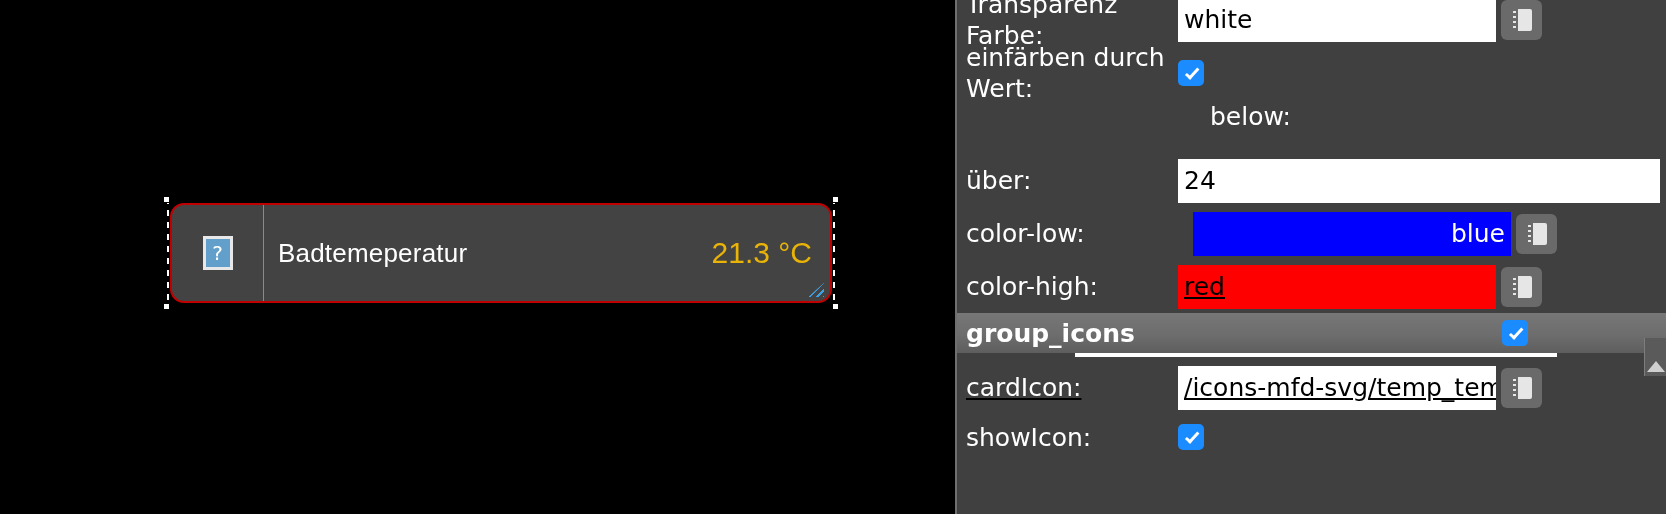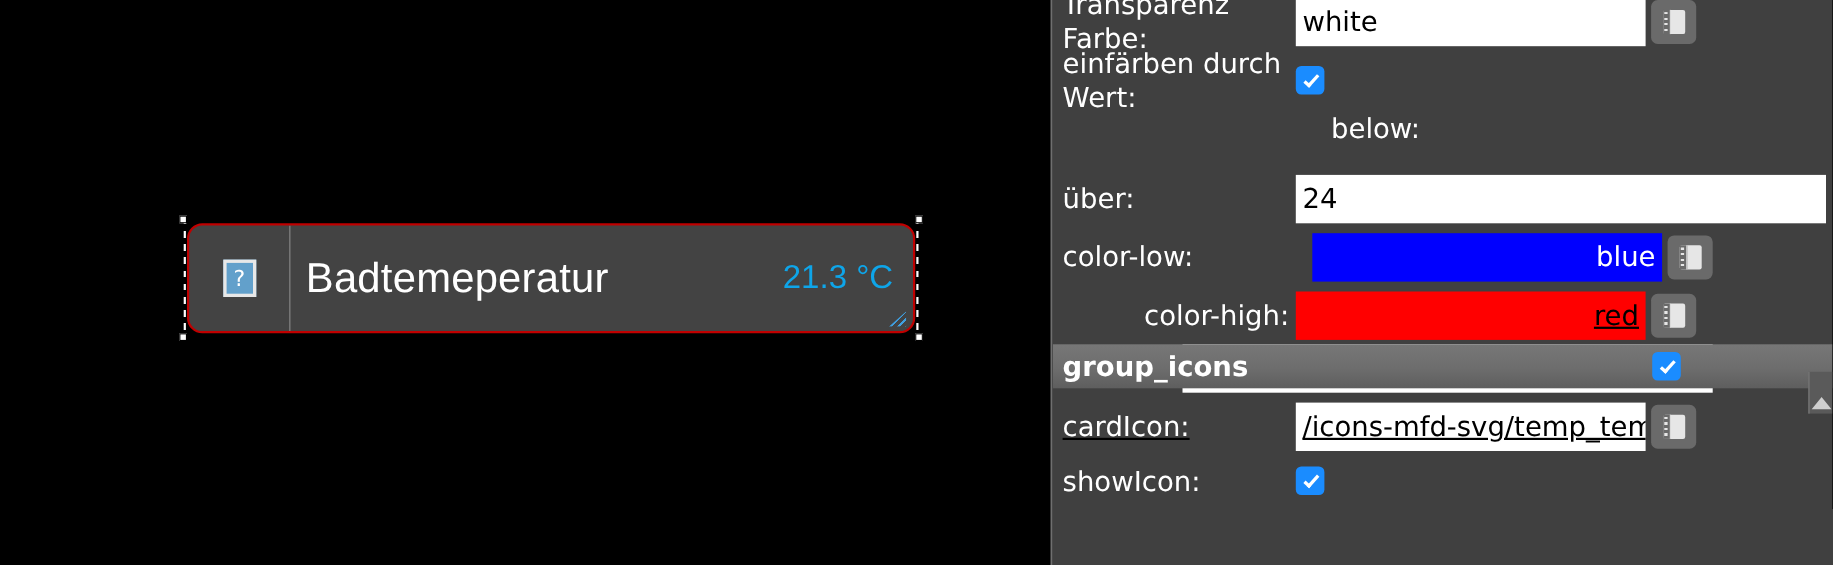--- a/index.html
+++ b/index.html
@@ -60,26 +60,26 @@
     color: #ffffff;
     font-size: 20px; line-height: 1;
     font-family: "DejaVu Sans", "Liberation Sans", sans-serif;
   }
   #card-body {
     flex: 1 1 auto; position: relative;
     display: flex; align-items: center; justify-content: space-between;
     padding: 0 18px 0 14px;
   }
   #card-title {
-    color: #ffffff; font-size: 38px; letter-spacing: 0.2px;
+    color: #ffffff; font-size: 26px; letter-spacing: 0.2px;
     font-family: "Liberation Sans", sans-serif;
     white-space: nowrap;
   }
   #card-value {
-    color: #0ea5e9; font-size: 30px;
+    color: #eab308; font-size: 30px;
     font-family: "Liberation Sans", sans-serif;
     white-space: nowrap;
   }
   #resize-grip {
     position: absolute; right: 6px; bottom: 4px;
     width: 16px; height: 14px;
     background:
       repeating-linear-gradient(135deg,
         #3f9fe0 0 2px, transparent 2px 5px);
     clip-path: polygon(100% 0, 100% 100%, 0 100%);
@@ -281,21 +281,21 @@
     <div class="prop-row" style="height:53px;gap:15px;">
       <div class="prop-label">color-low:</div>
       <div class="prop-control">
         <div class="text-field w-narrow color-blue">blue</div>
         <div class="picker-btn">
           <span class="glyph"></span>
         </div>
       </div>
     </div>
 
-    <div class="prop-row" style="height:53px;text-align:right;">
+    <div class="prop-row" style="height:53px;">
       <div class="prop-label">color-high:</div>
       <div class="prop-control">
         <div class="text-field w-narrow color-red">red</div>
         <div class="picker-btn">
           <span class="glyph"></span>
         </div>
       </div>
     </div>
 
     <div class="group-header">

